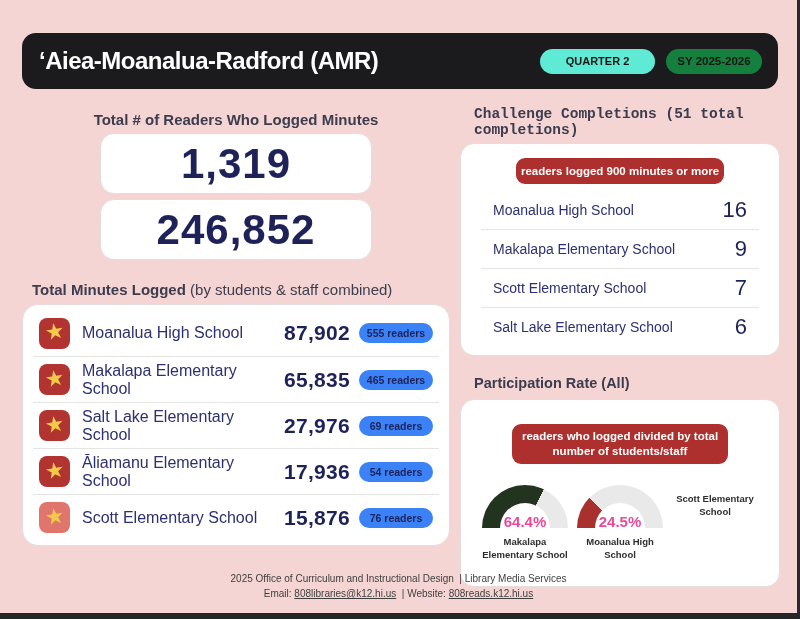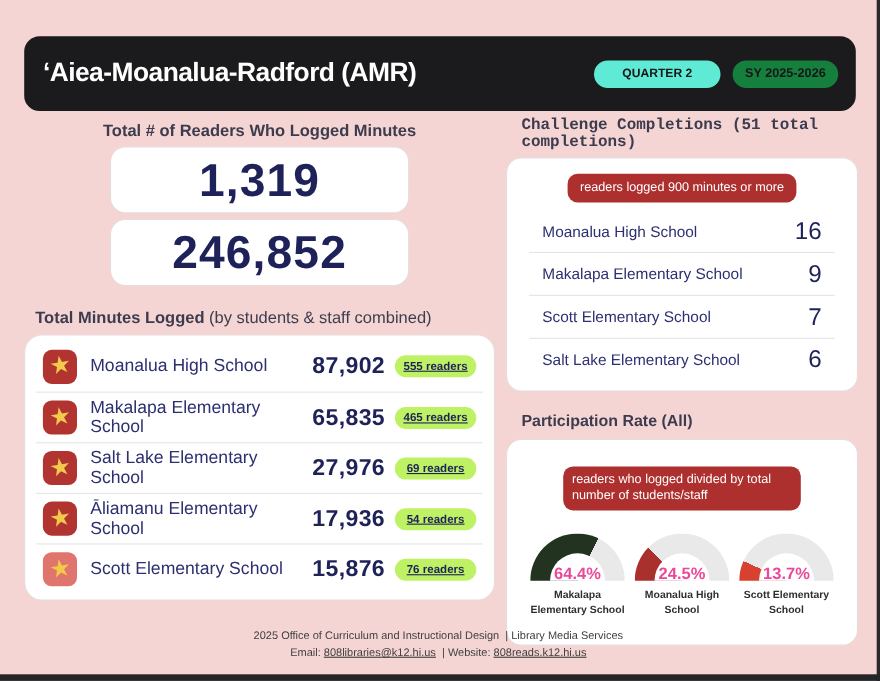--- a/index.html
+++ b/index.html
@@ -4,21 +4,21 @@
 <style>
   * { margin:0; padding:0; box-sizing:border-box; }
   html,body { width:800px; height:619px; overflow:hidden; }
   body { font-family:"Liberation Sans","DejaVu Sans",sans-serif; background:#f4d5d3; position:relative; }
   .pre { white-space:pre-wrap; }
 
   .edge-right { position:absolute; top:0; right:0; width:3px; height:619px; background:#29292b; }
   .edge-bottom { position:absolute; left:0; bottom:0; width:800px; height:6px; background:#252527; }
 
   
-  .header { position:absolute; left:22px; top:33px; width:756px; height:68px; background:#1b1b1d;
+  .header { position:absolute; left:22px; top:33px; width:756px; height:56px; background:#1b1b1d;
             border-radius:14px; display:flex; align-items:center; padding:0 16px 0 17px; }
   .header-title { color:#ffffff; font-size:24px; font-weight:bold; letter-spacing:-0.5px; flex:1; }
   .pill { border-radius:14px; font-weight:bold; display:flex; align-items:center; justify-content:center; height:25px; }
   .pill-quarter { background:#5eead4; color:#161616; font-size:11px; width:115px; margin-right:11px; }
   .pill-year { background:#15803d; color:#161616; font-size:11.5px; width:96px; }
 
   
   .leftcol  { position:absolute; left:22px;  top:96px; width:428px; }
   .rightcol { position:absolute; left:460px; top:96px; width:320px; }
 
@@ -34,27 +34,27 @@
   
   .min-head { margin:21px 0 0 10px; }
   .min-head .light { font-weight:normal; }
   .min-card { margin-top:6px; width:428px; padding:5px 0; border-radius:16px; }
   .mrow { height:46px; display:flex; align-items:center; margin:0 10px; padding:0 6px; }
   .mrow + .mrow { border-top:1px solid #e4e4e4; }
   .star-box { width:31px; height:31px; border-radius:8px; background:#b23431; display:flex; align-items:center; justify-content:center; flex:0 0 31px; }
   .star { color:#f2c94a; font-size:22px; line-height:1; transform:rotate(-10deg); margin-top:-2px; }
   .mname { font-size:16px; color:#2d3070; flex:1; margin-left:12px; }
   .mnum { font-size:21px; font-weight:bold; color:#1e2259; width:86px; text-align:right; letter-spacing:0.3px; }
-  .rbadge { background:#bef264; color:#1e2259; font-size:10.5px; font-weight:bold; border-radius:10px;
-            height:20px; width:74px; margin-left:9px; display:flex; align-items:center; justify-content:center;text-decoration:underline; }
+  .rbadge { background:#3b82f6; color:#1e2259; font-size:10.5px; font-weight:bold; border-radius:10px;
+            height:20px; width:74px; margin-left:9px; display:flex; align-items:center; justify-content:center; }
 
   
   .r-head1 { margin:10px 0 0 14px; font-size:14.5px;font-family:Liberation Mono, monospace; }
   .chal-card { margin-top:5px; width:320px; padding:14px 0 9px; }
-  .redbadge { background:#ad2f2e; color:#ffffff; font-weight:normal; font-size:11.5px; 
+  .redbadge { background:#ad2f2e; color:#ffffff; font-weight:bold; font-size:11.5px; text-align:center;
               border-radius:9px; margin:0 auto; display:flex; align-items:center; justify-content:center; }
   .redbadge.one { width:208px; height:26px; }
   .crow { height:39px; display:flex; align-items:center; margin:0 20px; padding:0 12px; }
   .crows { margin-top:6px; }
   .crow + .crow { border-top:1px solid #e4e4e4; }
   .cname { flex:1; font-size:14px; color:#2d3070; }
   .cnum { font-size:22px; font-weight:normal; color:#1e2259; }
 
   .r-head2 { margin:19px 0 0 14px; font-size:14.5px; }
   .part-card { margin-top:8px; width:320px; height:188px; padding-top:24px; }
@@ -180,24 +180,20 @@
         <div class="gschool">Makalapa Elementary School</div>
       </div>
       <div class="gcol">
         <div class="gauge-wrap">
           <div class="gauge" style="--deg: 44.1deg; --fill: #a9302c;"></div>
           <div class="gpct">24.5%</div>
         </div>
         <div class="gschool">Moanalua High School</div>
       </div>
       <div class="gcol">
-        <div class="gauge-wrap">
-          <div class="gauge" style="--deg: 24.66deg; --fill: #d8402f;"></div>
-          <div class="gpct">13.7%</div>
-        </div>
         <div class="gschool">Scott Elementary School</div>
       </div>
     </div>
   </div>
 </div>
 
 <div class="footer">
   <div class="pre">2025 Office of Curriculum and Instructional Design  | Library Media Services</div>
   <div class="line2">
     <span class="pre">Email: </span><span class="flink pre">808libraries@k12.hi.us</span><span class="pre">  | Website: </span><span class="flink pre">808reads.k12.hi.us</span>

